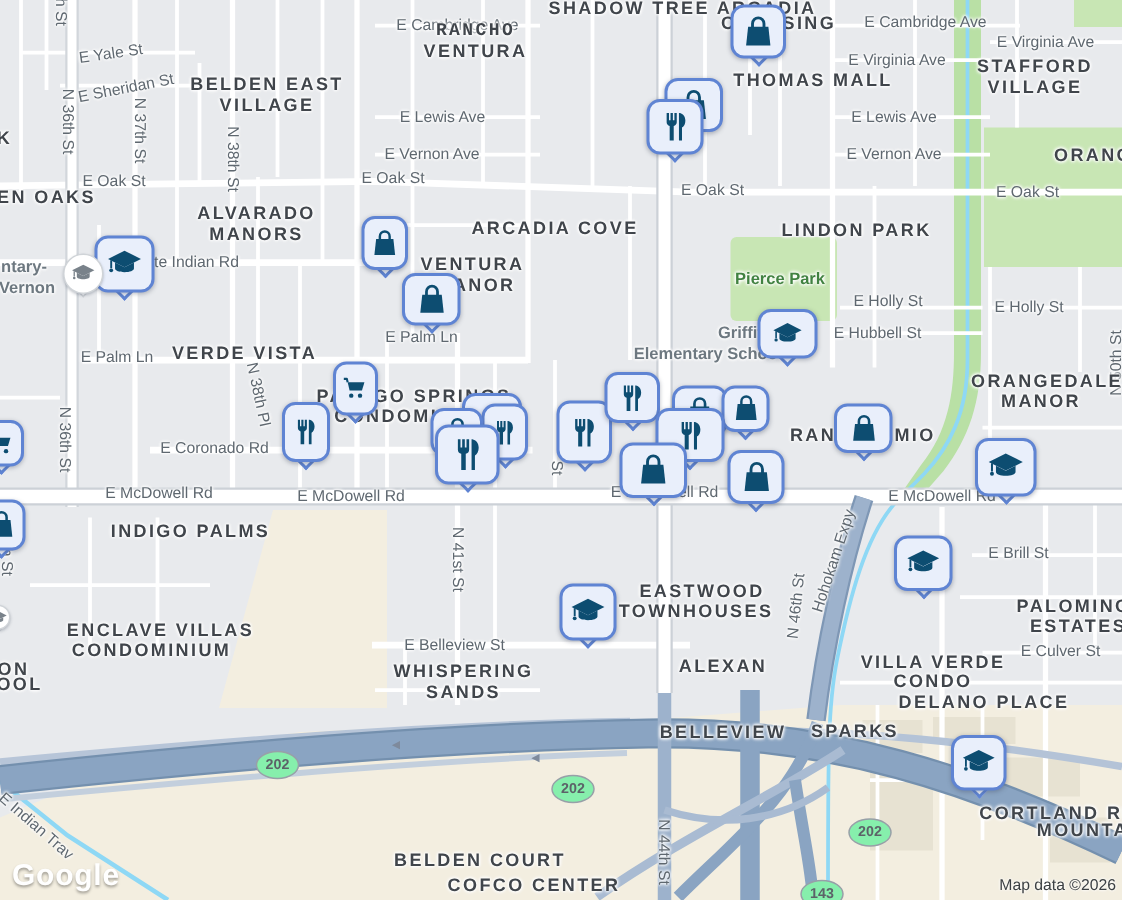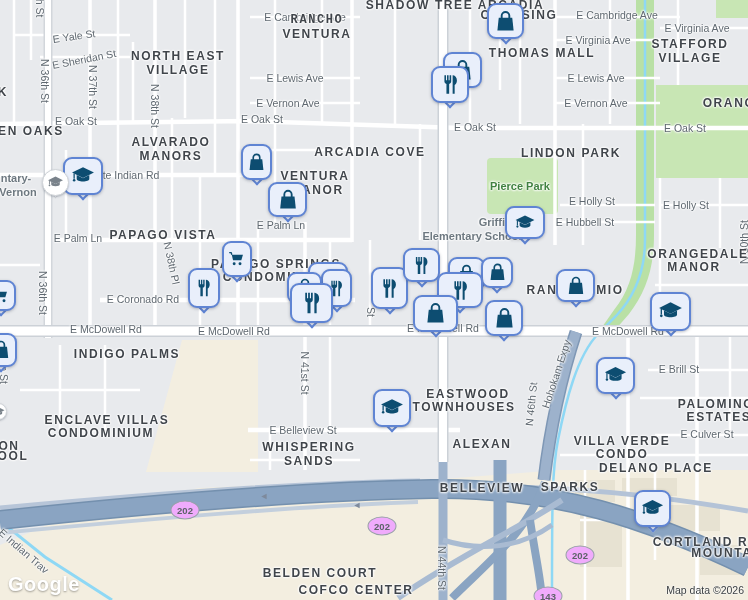--- a/index.html
+++ b/index.html
@@ -5,21 +5,21 @@
   html,body{margin:0;padding:0;background:#e8eaed;}
   #map{position:relative;width:748px;height:600px;overflow:hidden;background:#e8eaed;
        font-family:"Liberation Sans",sans-serif;}
   #base{position:absolute;left:0;top:0;z-index:1;}
   .lab{position:absolute;white-space:nowrap;transform:translate(-50%,-50%);
        text-shadow:0 0 2px #fff,0 0 2px #fff,0 0 3px #fff,0 0 3px #fff;z-index:3;}
   .st{font-size:10.5px;color:#5f6870;z-index:3;}
   .ar{font-size:12px;font-weight:600;letter-spacing:1.6px;color:#40454b;z-index:4;}
   .pk{font-size:11px;font-weight:600;color:#418241;z-index:3;}
   .poi{font-size:11px;font-weight:600;color:#6d7880;z-index:3;}
-  .shield{position:absolute;width:27px;height:17px;background:#f0abfc;border:1.5px solid #98a0a8;
+  .shield{position:absolute;width:27px;height:17px;background:#86efac;border:1.5px solid #98a0a8;
        border-radius:50%;transform:translate(-50%,-50%);z-index:6;display:flex;align-items:center;
        justify-content:center;font-size:9.5px;font-weight:bold;color:#5c6268;}
   .marker{position:absolute;z-index:10;}
   .pin-body{position:absolute;left:0;top:0;width:100%;border-radius:9px;background:var(--pinFill);
        border:2.5px solid var(--pinStroke);box-sizing:border-box;box-shadow:0 1px 3px rgba(60,70,90,.35);
        display:flex;align-items:center;justify-content:center;color:var(--pinIcon);}
   .pin-tail{position:absolute;width:12px;height:12px;background:var(--pinFill);
        border-right:2.5px solid var(--pinStroke);border-bottom:2.5px solid var(--pinStroke);
        transform:rotate(45deg);box-sizing:border-box;}
   .circ-body{position:absolute;left:0;top:0;width:100%;border-radius:50%;background:#fff;
@@ -126,33 +126,33 @@
       <div class="lab st" style="left: 442px; top: 568px; transform: translate(-50%, -50%) rotate(90deg);">N 44th St</div>
       <div class="lab st" style="left: 4px; top: 362px; transform: translate(-50%, -50%) rotate(90deg);">N 35th St</div>
       <div class="lab st" style="left: 40px; top: 8px; transform: translate(-50%, -50%) rotate(90deg);">h St</div>
       <div class="lab st" style="left: 371px; top: 312px; transform: translate(-50%, -50%) rotate(90deg);">St</div>
       <div class="lab st" style="left: 556px; top: 374px; transform: translate(-50%, -50%) rotate(-72deg);">Hohokam Expy</div>
       <div class="lab st" style="left: 24px; top: 551px; transform: translate(-50%, -50%) rotate(41deg);">E Indian Trav</div>
       <div class="lab ar" style="left: 455px; top: 5px;">SHADOW TREE ARCADIA</div>
       <div class="lab ar" style="left: 519px; top: 15px;">CROSSING</div>
       <div class="lab ar" style="left: 317px; top: 20px; font-family: Liberation Mono, monospace;">RANCHO</div>
       <div class="lab ar" style="left: 317px; top: 34px;">VENTURA</div>
-      <div class="lab ar" style="left: 178px; top: 56px;">NORTH EAST</div>
+      <div class="lab ar" style="left: 178px; top: 56px;">BELDEN EAST</div>
       <div class="lab ar" style="left: 178px; top: 70px;">VILLAGE</div>
       <div class="lab ar" style="left: 690px; top: 44px;">STAFFORD</div>
       <div class="lab ar" style="left: 690px; top: 58px;">VILLAGE</div>
       <div class="lab ar" style="left: 542px; top: 53px;">THOMAS MALL</div>
       <div class="lab ar" style="left: 31px; top: 131px;">EN OAKS</div>
       <div class="lab ar" style="left: 171px; top: 142px;">ALVARADO</div>
       <div class="lab ar" style="left: 171px; top: 156px;">MANORS</div>
       <div class="lab ar" style="left: 370px; top: 152px;">ARCADIA COVE</div>
       <div class="lab ar" style="left: 315px; top: 176px;">VENTURA</div>
       <div class="lab ar" style="left: 317px; top: 190px;">MANOR</div>
       <div class="lab ar" style="left: 571px; top: 153px;">LINDON PARK</div>
-      <div class="lab ar" style="left: 163px; top: 235px;">PAPAGO VISTA</div>
+      <div class="lab ar" style="left: 163px; top: 235px;">VERDE VISTA</div>
       <div class="lab ar" style="left: 276px; top: 264px;">PAPAGO SPRINGS</div>
       <div class="lab ar" style="left: 276px; top: 277px;">CONDOMINIUM</div>
       <div class="lab ar" style="left: 698px; top: 254px;">ORANGEDALE</div>
       <div class="lab ar" style="left: 694px; top: 267px;">MANOR</div>
       <div class="lab ar" style="left: 729px; top: 103px;">ORANG</div>
       <div class="lab ar" style="left: 542px; top: 290px;">RAN</div>
       <div class="lab ar" style="left: 610px; top: 290px;">MIO</div>
       <div class="lab ar" style="left: 127px; top: 354px;">INDIGO PALMS</div>
       <div class="lab ar" style="left: 101px; top: 420px; padding-left: 12px;">ENCLAVE VILLAS</div>
       <div class="lab ar" style="left: 101px; top: 433px;">CONDOMINIUM</div>

